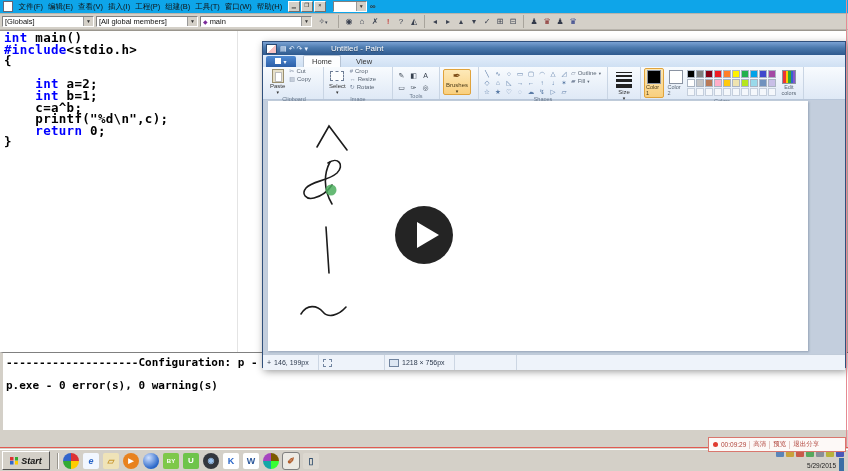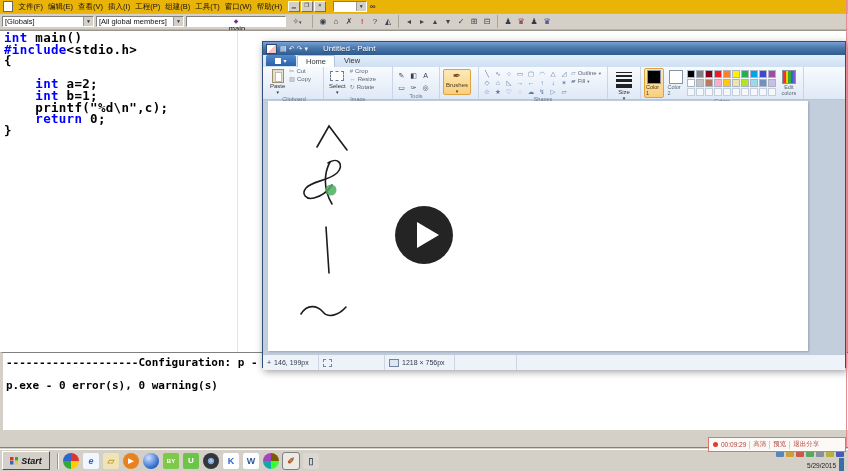--- a/index.html
+++ b/index.html
@@ -1,21 +1,21 @@
 <!DOCTYPE html>
 <html><head>
 <meta charset="utf-8">
 <style>
   html,body{margin:0;padding:0;}
   #screen{position:relative;width:848px;height:471px;background:#d4d0c8;overflow:hidden;
     font-family:"Liberation Sans",sans-serif;-webkit-font-smoothing:antialiased;}
 
   
   #vc-menubar{position:absolute;top:0;left:0;width:848px;height:14px;display:flex;align-items:center;
-    font-size:7.5px;color:#111;background:#eab308;border-bottom:1px solid #b8b4ac;padding-left:2px;box-sizing:border-box;}
+    font-size:7.5px;color:#111;background:#0ea5e9;border-bottom:1px solid #b8b4ac;padding-left:2px;box-sizing:border-box;}
   .menu-item{padding:0 2.5px;white-space:nowrap;}
   #vc-docicon{width:8px;height:9px;background:#fff;border:1px solid #667;margin:0 3px 0 1px;}
   .mdi-btns{display:flex;gap:1px;margin:0 3px;}
   .mdi-btn{width:10px;height:9px;background:#d4d0c8;border:1px solid;border-color:#fff #707070 #707070 #fff;
     font-size:5.5px;line-height:7px;text-align:center;color:#222;}
   .combo{height:11px;background:#fff;border:1px solid;border-color:#808080 #fff #fff #808080;display:flex;align-items:center;
     font-size:7.5px;color:#111;padding-left:2px;box-sizing:border-box;position:relative;}
   .combo .arr{margin-left:auto;width:9px;height:100%;background:#d4d0c8;border-left:1px solid #999;
     font-size:5px;line-height:9px;text-align:center;color:#333;}
   #vc-toolbar{position:absolute;top:14px;left:0;width:848px;height:16px;display:flex;align-items:center;
@@ -47,22 +47,22 @@
   #out-scroll{width:88px;height:10px;background:#e9e7e2;border:1px solid #999;margin-left:2px;position:relative;}
   #out-thumb{position:absolute;left:1px;top:0;width:40px;height:8px;background:#d4d0c8;border:1px solid;border-color:#fff #707070 #707070 #fff;}
 
   
   #paint{position:absolute;left:262px;top:41px;width:584px;height:327px;z-index:20;
     border:1px solid #30507c;box-shadow:2px 3px 8px rgba(0,0,0,.45);box-sizing:border-box;background:#c3cedd;}
   #p-title{height:13px;background:linear-gradient(180deg,#7aa2d4 0%,#4b79ad 45%,#2f5a8e 100%);display:flex;align-items:center;
     color:#fff;font-size:8px;padding-left:3px;gap:2px;}
   #p-appicon{width:9px;height:8px;background:linear-gradient(135deg,#fefefe 50%,#f7c3c3 50%);border:1px solid #284a74;}
   .qa-btn{font-size:7px;line-height:9px;color:#eaf2ff;padding:0 1px;}
-  #p-titletext{margin-left:12px;text-shadow:0 1px 1px rgba(0,0,0,.4);}
-  #p-tabs{height:12px;background:linear-gradient(#e3eefb,#cfe0f3);display:flex;align-items:flex-start;padding-left:3px;gap:1px;}
+  #p-titletext{margin-left:20px;text-shadow:0 1px 1px rgba(0,0,0,.4);}
+  #p-tabs{height:12px;background:linear-gradient(#e3eefb,#cfe0f3);display:flex;align-items:center;padding-left:3px;gap:7px;}
   #p-menubtn{width:30px;height:11px;border-radius:2px 2px 0 0;background:linear-gradient(#4f8ad2,#2c5fa8);color:#fff;
     font-size:6px;display:flex;align-items:center;justify-content:center;gap:2px;}
   .p-tab{height:11px;padding:0 8px;font-size:7.5px;color:#333;display:flex;align-items:center;}
   .p-tab.active{background:#fdfeff;border:1px solid #b5c3d4;border-bottom:none;border-radius:2px 2px 0 0;}
   #p-ribbon{height:33px;background:linear-gradient(#f8fbfe,#dfe9f6);border-bottom:1px solid #b9c7da;display:flex;
     padding-left:2px;box-sizing:border-box;}
   .rgroup{display:flex;flex-direction:column;border-right:1px solid #c9d5e4;padding:1px 3px 0 3px;position:relative;}
   .rgroup .glabel{margin-top:auto;text-align:center;font-size:5.5px;color:#68788c;line-height:7px;}
   .grow{display:flex;gap:2px;}
   .bigbtn{display:flex;flex-direction:column;align-items:center;font-size:6px;color:#333;padding:1px 2px;}
@@ -160,25 +160,25 @@
         <span class="arr">▼</span>
     </span>
     <span id="find-ico">∞</span>
   </div>
 
   <div id="vc-toolbar">
     <span class="combo" style="width:92px;">
       <span>[Globals]</span>
         <span class="arr">▼</span>
     </span>
-    <span class="combo" style="width:88px;">
+    <span class="combo" style="width:102px;">
       <span>[All global members]</span>
         <span class="arr">▼</span>
     </span>
-    <span class="combo" style="width:100px;flex-direction:column;">
+    <span class="combo" style="width:112px;">
       <span style="color:#7a2a9a;font-size:6px;margin-right:2px;">◆</span>
       <span>main</span>
         <span class="arr">▼</span>
     </span>
     <span class="tb-btn" style="min-width:18px;">
       <span>✧</span><span style="font-size:5px;">▾</span>
     </span>
     <span id="vc-tbicons" style="display:flex;">
         <span class="tb-group">
           <span class="tb-btn">◉</span>
@@ -208,20 +208,21 @@
 
   <div id="editor">
     <div class="vline"></div>
     <div id="code-lines">
         <div class="code-line"><span class="kw">int</span><span> main()</span></div>
         <div class="code-line"><span class="kw">#include</span><span>&lt;stdio.h&gt;</span></div>
         <div class="code-line"><span>{</span></div>
         <div class="code-line"></div>
         <div class="code-line"><span>    </span><span class="kw">int</span><span> a=2;</span></div>
         <div class="code-line"><span>    </span><span class="kw">int</span><span> b=1;</span></div>
+        <div class="code-line"><span>    c=a^b;</span></div>
         <div class="code-line"><span>    printf("%d\n",c);</span></div>
         <div class="code-line"><span>    </span><span class="kw">return</span><span> 0;</span></div>
         <div class="code-line"><span>}</span></div>
       </div>
   </div>
 
   <div id="output">
     <div id="out-line1">--------------------Configuration: p - Wir</div>
     <div id="out-line2">p.exe - 0 error(s), 0 warning(s)</div>
   </div>

